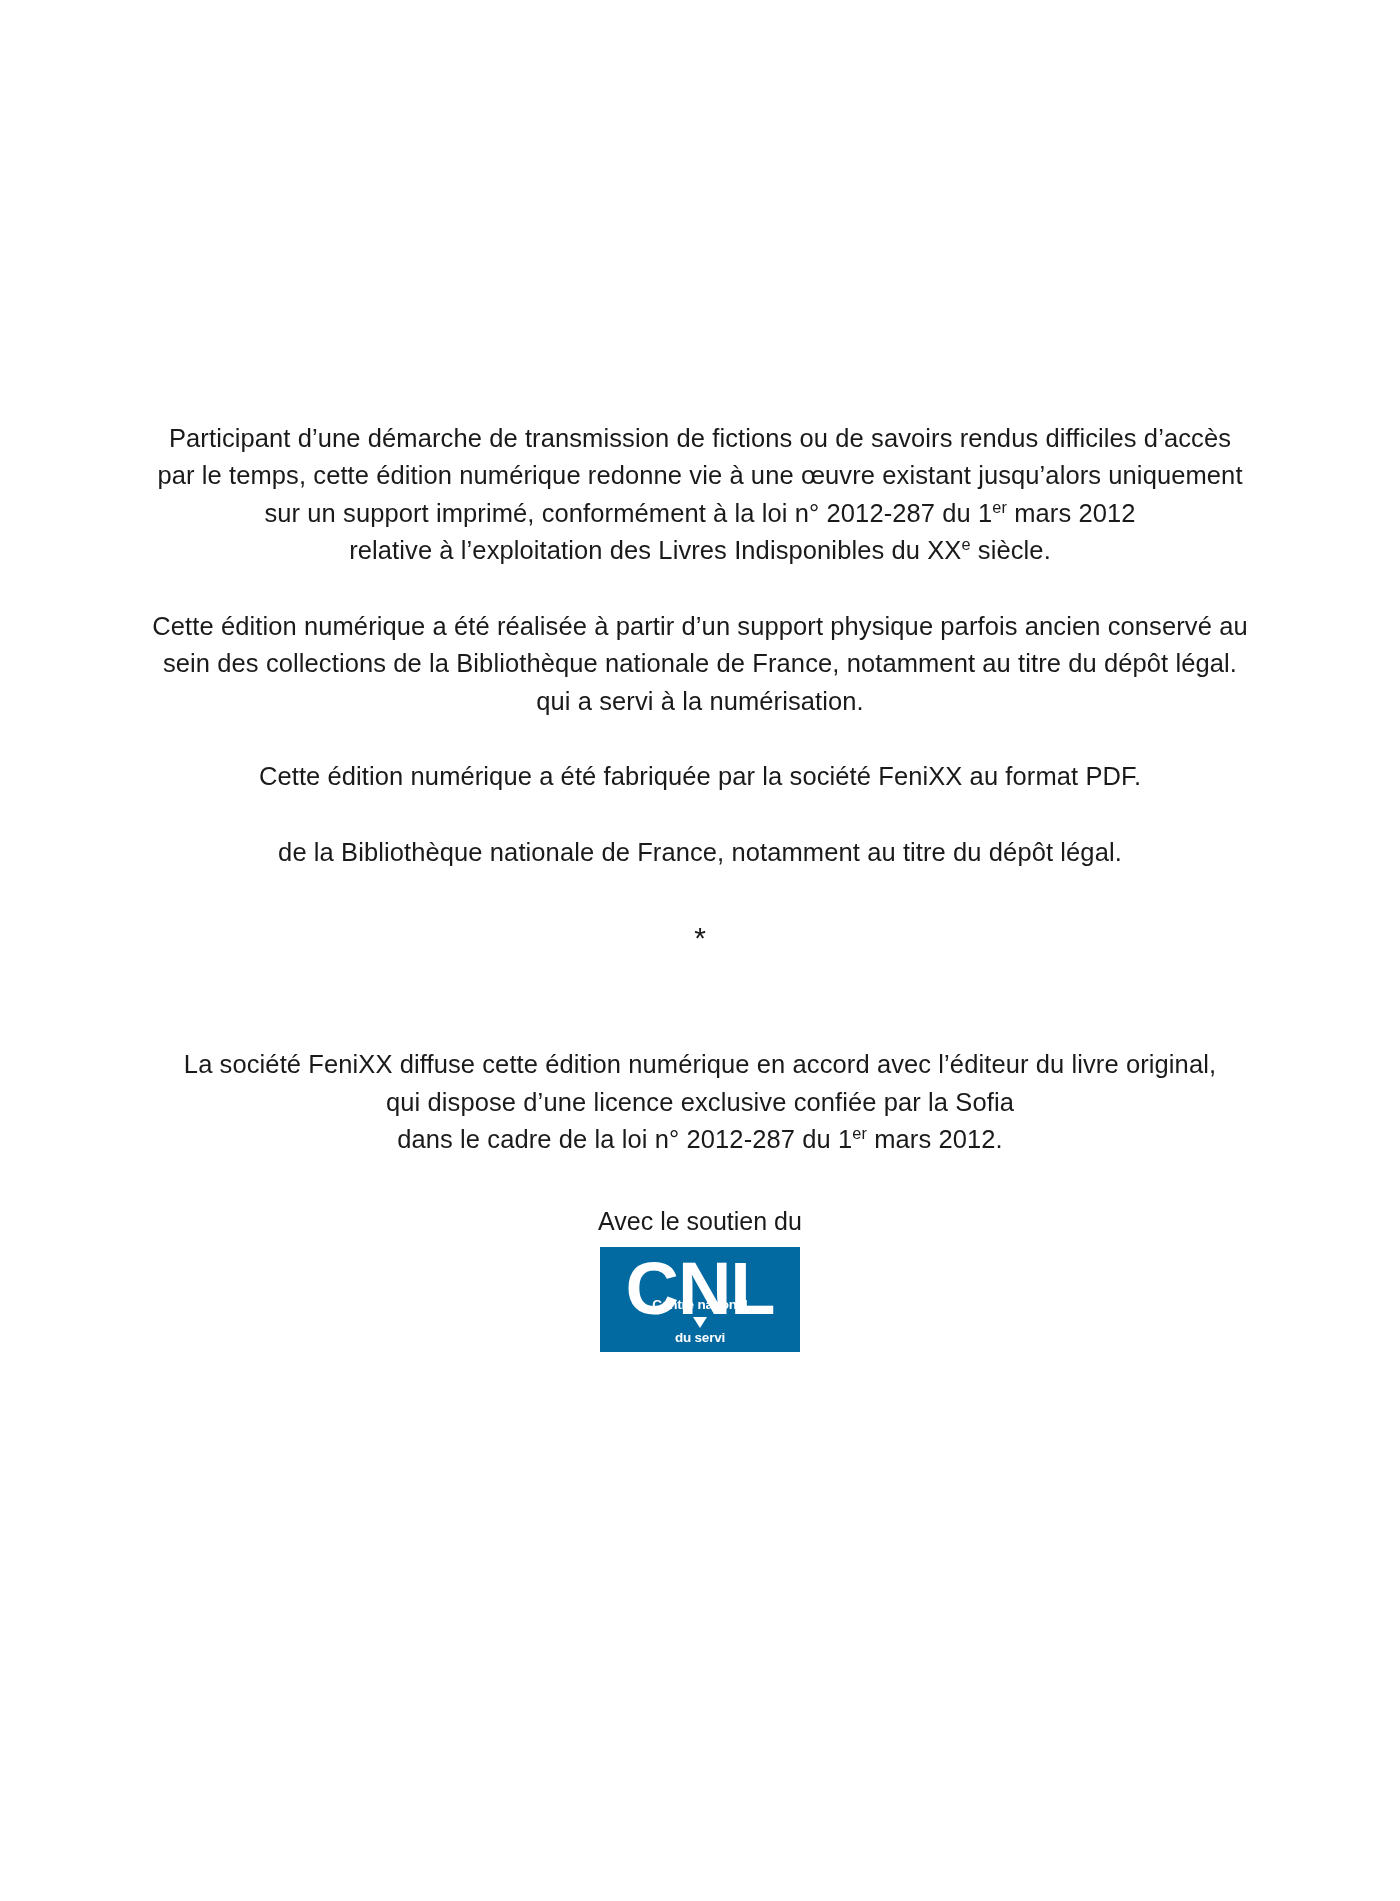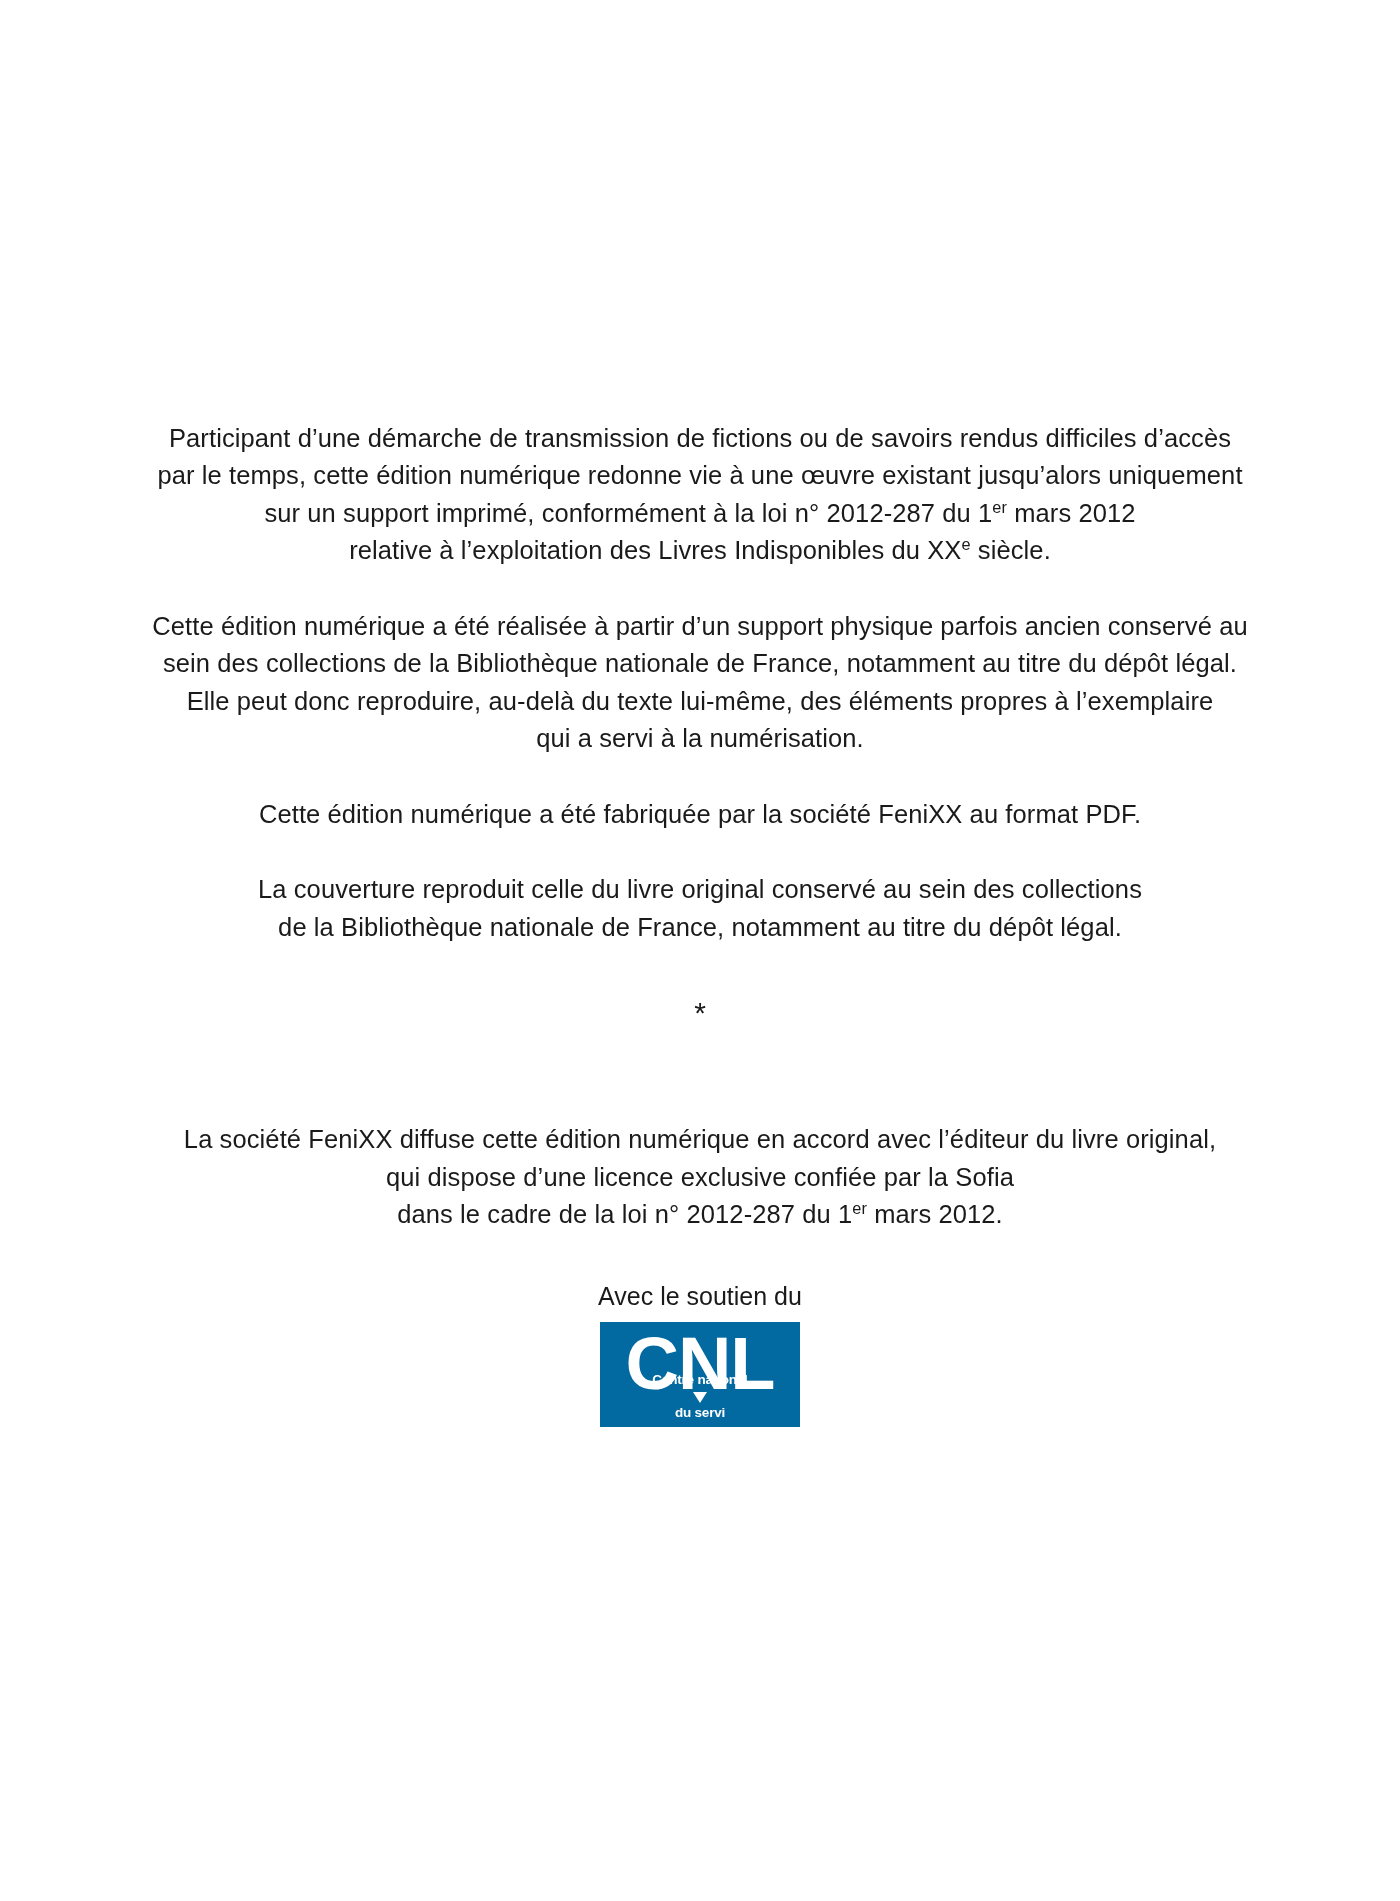--- a/index.html
+++ b/index.html
@@ -140,30 +140,28 @@
   <div class="block">
     <p>Participant d’une démarche de transmission de fictions ou de savoirs rendus difficiles d’accès</p>
     <p>par le temps, cette édition numérique redonne vie à une œuvre existant jusqu’alors uniquement</p>
     <p>sur un support imprimé, conformément à la loi n° 2012-287 du 1<sup>er</sup> mars 2012</p>
     <p>relative à l’exploitation des Livres Indisponibles du XX<sup>e</sup> siècle.</p>
   </div>
 
   <div class="block">
     <p>Cette édition numérique a été réalisée à partir d’un support physique parfois ancien conservé au</p>
     <p>sein des collections de la Bibliothèque nationale de France, notamment au titre du dépôt légal.</p>
-    <p>Elle peut donc reproduire, au-delà du texte lui-même, des éléments propres à l’exemplaire</p>
     <p>qui a servi à la numérisation.</p>
   </div>
 
   <div class="block">
     <p>Cette édition numérique a été fabriquée par la société FeniXX au format PDF.</p>
   </div>
 
   <div class="block">
-    <p>La couverture reproduit celle du livre original conservé au sein des collections</p>
     <p>de la Bibliothèque nationale de France, notamment au titre du dépôt légal.</p>
   </div>
 
   <div class="asterisk">*</div>
 
   <div class="block support">
     <p>La société FeniXX diffuse cette édition numérique en accord avec l’éditeur du livre original,</p>
     <p>qui dispose d’une licence exclusive confiée par la Sofia</p>
     <p>dans le cadre de la loi n° 2012-287 du 1<sup>er</sup> mars 2012.</p>
   </div>

